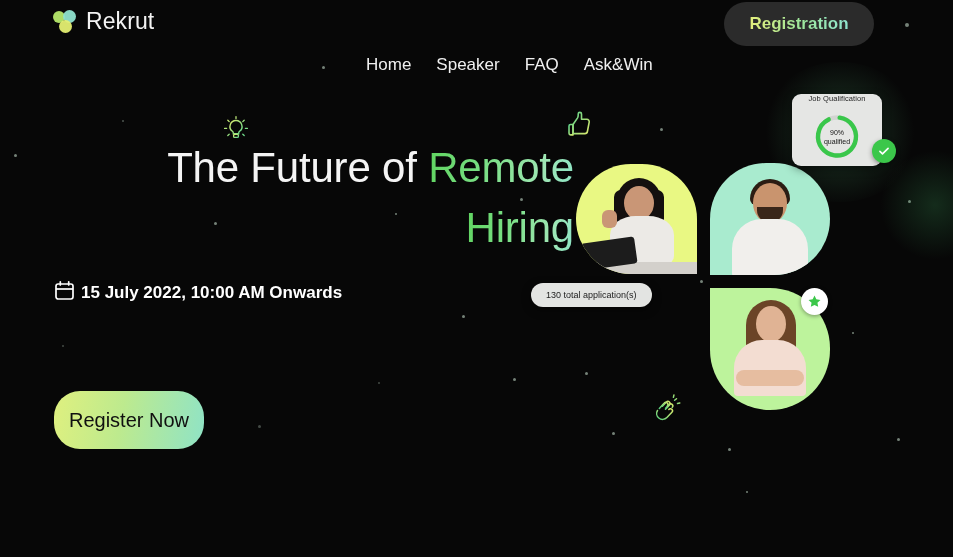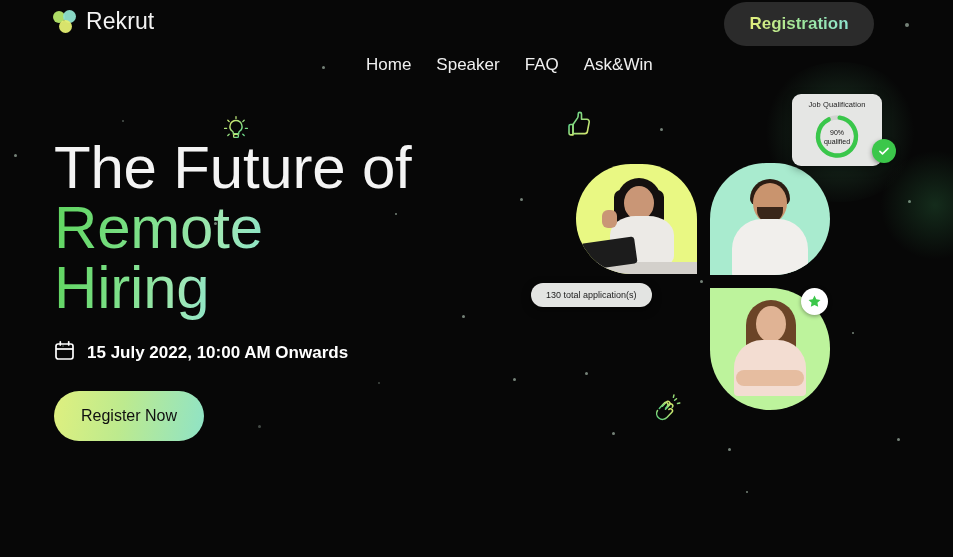--- a/index.html
+++ b/index.html
@@ -106,71 +106,72 @@
     background: linear-gradient(90deg, #e4ee7c 0%, #9fe79a 50%, #8fe4d0 100%);
     -webkit-background-clip: text;
     background-clip: text;
     color: transparent;
     white-space: nowrap;
   }
 
   
   #hero { position: absolute; left: 54px; top: 138px; width: 520px; z-index: 20; }
   #headline {
-    font-size: 60px;
+    font-size: 42px;
     line-height: 60px;
     font-weight: 400;
     color: #f4f4f4;
     letter-spacing: -.2px;
+    text-align: right;
   }
   #headline .accent {
     background: linear-gradient(100deg, #5fd45f 0%, #79df84 38%, #9fe7b4 78%, #8ce4c6 100%);
     -webkit-background-clip: text;
     background-clip: text;
     color: transparent;
   }
   #subhead {
     margin-top: 22px;
     font-size: 16.5px;
     line-height: 23px;
     color: #e2e2e2;
     max-width: 420px;
   }
   #date-row {
     margin-top: 22px;
     display: flex;
     align-items: center;
-    gap: 12px;
+    gap: 6px;
   }
   #date-text {
     font-size: 17px;
     font-weight: bold;
     color: #ffffff;
     white-space: nowrap;
   }
 
   
   #cta-row {
     position: absolute;
     left: 54px;
     top: 391px;
     display: flex;
     align-items: center;
     gap: 27px;
     z-index: 20;
   }
   #register-now {
     width: 150px;
-    height: 50px;
+    height: 58px;
     border-radius: 26px;
     border: none;
     cursor: pointer;
     background: linear-gradient(100deg, #dff07f 0%, #bdea8e 45%, #8fe3c6 100%);
     color: #101010;
-    font-size: 16px;
+    font-size: 20px;
     font-family: "Liberation Sans", sans-serif;
     display: flex; align-items: center; justify-content: center;
   }
   #learn-more {
     width: 148px;
     height: 50px;
     border-radius: 26px;
     background: transparent;
     border: 1.6px solid;
     border-image: linear-gradient(110deg, #4fc94f 0%, #86e08a 55%, #d9e77f 100%) 1;
@@ -274,21 +275,20 @@
 
   
   #qual-card {
     position: absolute;
     left: 792px; top: 94px;
     width: 90px; height: 72px;
     background: #e5e6e4;
     border-radius: 9px;
     z-index: 30;
     box-shadow: 0 3px 10px rgba(0,0,0,.45);
-    padding-top: 6px;
   }
   #qual-title {
     text-align: center;
     font-size: 7.5px;
     color: #1e1e1e;
     letter-spacing: .1px;
   }
   #qual-ring {
     position: absolute;
     left: 50%; top: 19px;

